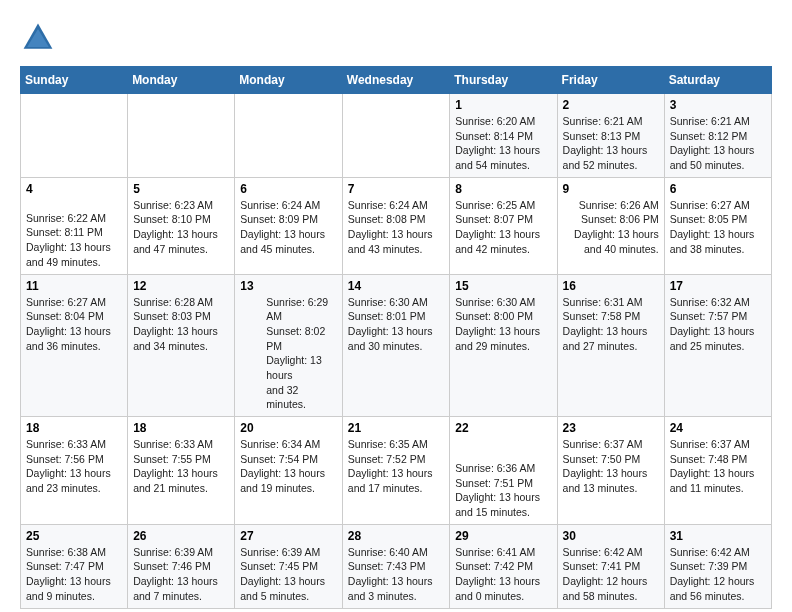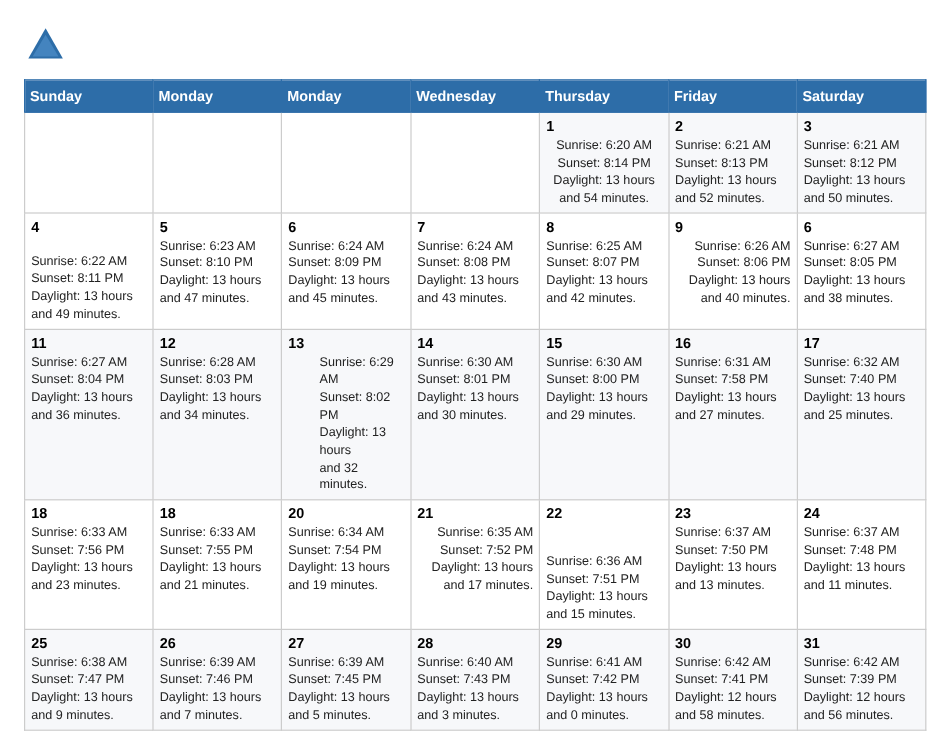--- a/index.html
+++ b/index.html
@@ -120,21 +120,21 @@
       </tr>
   </thead>
   <tbody id="calendar-body">
   <tr>
         <td class="empty"></td>
         <td class="empty"></td>
         <td class="empty"></td>
         <td class="empty"></td>
         <td>
           <span class="day-num">1</span>
-          <div class="day-info" style="white-space: pre-line; text-align: center;">Sunrise: 6:20 AM
+          <div class="day-info" style="white-space: pre-line;">Sunrise: 6:20 AM
 Sunset: 8:14 PM
 Daylight: 13 hours
 and 54 minutes.</div>
         </td>
         <td>
           <span class="day-num">2</span>
           <div class="day-info" style="white-space: pre-line;">Sunrise: 6:21 AM
 Sunset: 8:13 PM
 Daylight: 13 hours
 and 52 minutes.</div>
@@ -237,21 +237,21 @@
         <td>
           <span class="day-num">16</span>
           <div class="day-info" style="white-space: pre-line;">Sunrise: 6:31 AM
 Sunset: 7:58 PM
 Daylight: 13 hours
 and 27 minutes.</div>
         </td>
         <td>
           <span class="day-num">17</span>
           <div class="day-info" style="white-space: pre-line;">Sunrise: 6:32 AM
-Sunset: 7:40 PM
+Sunset: 7:57 PM
 Daylight: 13 hours
 and 25 minutes.</div>
         </td>
       </tr>
       <tr>
         <td>
           <span class="day-num">18</span>
           <div class="day-info" style="white-space: pre-line;">Sunrise: 6:33 AM
 Sunset: 7:56 PM
 Daylight: 13 hours
@@ -266,21 +266,21 @@
         </td>
         <td>
           <span class="day-num">20</span>
           <div class="day-info" style="white-space: pre-line;">Sunrise: 6:34 AM
 Sunset: 7:54 PM
 Daylight: 13 hours
 and 19 minutes.</div>
         </td>
         <td>
           <span class="day-num">21</span>
-          <div class="day-info" style="white-space: pre-line; text-align: right;">Sunrise: 6:35 AM
+          <div class="day-info" style="white-space: pre-line;">Sunrise: 6:35 AM
 Sunset: 7:52 PM
 Daylight: 13 hours
 and 17 minutes.</div>
         </td>
         <td>
           <span class="day-num">22</span>
           <div class="day-info" style="white-space: pre-line; margin-top: 26px;">Sunrise: 6:36 AM
 Sunset: 7:51 PM
 Daylight: 13 hours
 and 15 minutes.</div>

